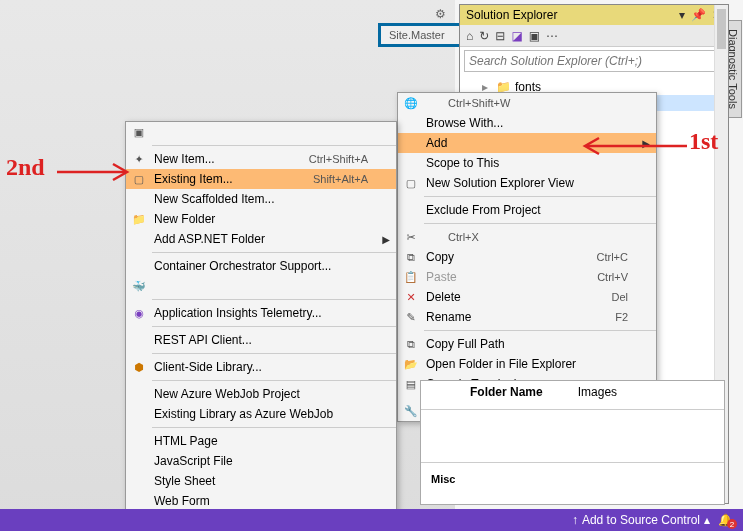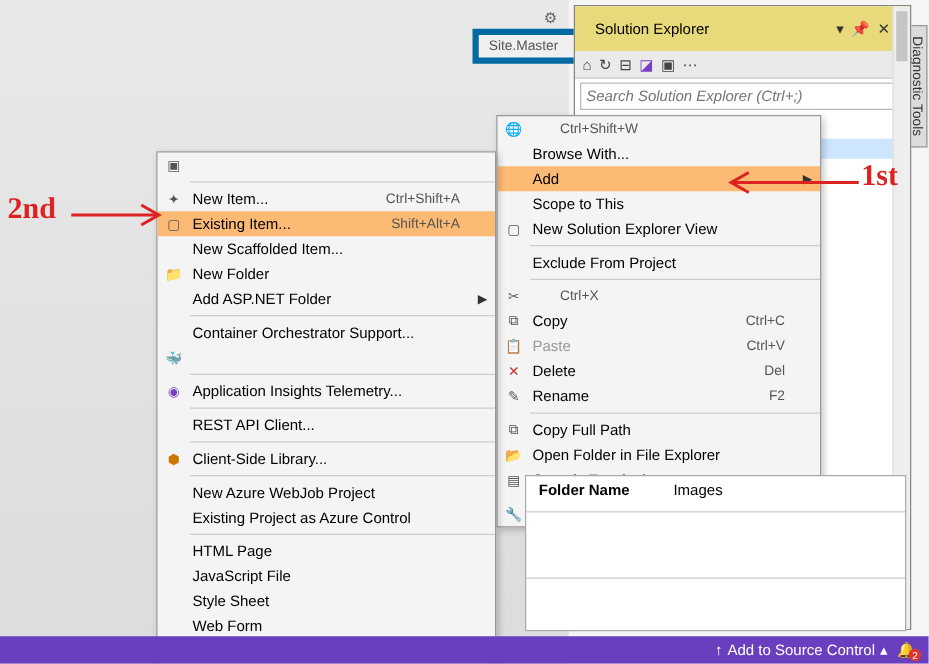--- a/index.html
+++ b/index.html
@@ -1,21 +1,21 @@
 <!DOCTYPE html>
 <html><head>
 <meta charset="utf-8">
 <style>
   * { margin: 0; padding: 0; box-sizing: border-box; font-family: "Segoe UI", Tahoma, sans-serif; font-size: 12px; }
   body { width: 743px; height: 531px; background: #f5f5f5; position: relative; overflow: hidden; }
   .designer-bg { position: absolute; left: 0; top: 0; width: 455px; height: 531px; background: linear-gradient(#e8e8e8,#dcdcdc); }
-  .site-master-tab { position:absolute; left:378px; top:23px; background:#f0f0f0; color:#555; padding:3px 18px 3px 8px; font-size:11px; border:5px solid #0369a1;}
+  .site-master-tab { position:absolute; left:378px; top:23px; background:#f0f0f0; color:#555; padding:3px 18px 3px 8px; font-size:11px; border:3px solid #0369a1;}
   .gear-top { position:absolute; left:435px; top:7px; color:#666; }
   .solution-panel { position:absolute; left:459px; top:4px; width:270px; height:500px; background:#fff; border:1px solid #888; }
-  .sol-title { background:#e8d97a; height:36px; display:flex; align-items:center; padding:0 16px; font-size:12px; justify-content:space-between;}
+  .sol-title { background:#e8d97a; height:20px; display:flex; align-items:center; padding:0 6px; font-size:12px; justify-content:space-between;}
   .sol-title-right { display:flex; gap:6px; color:#333;}
   .sol-toolbar { height:22px; background:#eaeaea; border-bottom:1px solid #ccc; display:flex; align-items:center; gap:6px; padding:0 6px;}
   .sol-toolbar span { color:#444; }
   .sol-search { margin:3px 4px; }
   .sol-search input { width:98%; padding:3px 4px; font-style:italic; color:#888; border:1px solid #bbb;}
   .sol-tree { padding:4px 2px 4px 18px; }
   .tree-item { display:flex; align-items:center; gap:4px; padding:1px 4px; font-size:12px;}
   .tree-item.selected { background:#cde5ff; }
   .tree-arrow { color:#888; width:10px;}
   .folder { color:#d9a34a; }
@@ -35,21 +35,21 @@
   .status-bar { position:absolute; left:0; bottom:0; width:100%; height:22px; background:#6a3fbf; color:#fff; display:flex; align-items:center; justify-content:flex-end; padding:0 10px; gap:8px; font-size:11px;}
   .add-src { display:flex; align-items:center; gap:4px;}
   .bell { position:relative; }
   .bell .badge{ position:absolute; bottom:-2px; right:-4px; background:#d33; color:#fff; font-size:8px; border-radius:50%; width:10px; height:10px; display:flex; align-items:center; justify-content:center;}
   .annotation { position:absolute; color:#d22; font-family:"Comic Sans MS","Segoe Script",cursive; font-size:24px; font-weight:bold; pointer-events:none;}
   .ann-2nd { left:6px; top:154px;}
   .ann-1st { left:689px; top:128px;}
   svg.hand-arrow { position:absolute; pointer-events:none; }
   .prop-panel { position:absolute; left:420px; top:380px; width:305px; height:125px; background:#fff; border:1px solid #aaa;}
   .prop-head { padding:4px 10px; font-size:11px;}
-  .prop-head span:first-child{ font-weight:bold; margin-right:32px;}
+  .prop-head span:first-child{ font-weight:bold; margin-right:32px;margin-left:39px;}
   .prop-sep { height:1px; background:#ccc; margin:6px 0;}
   .prop-misc { padding:4px 10px; font-weight:bold; font-size:11px;}
   .scrollbar-vert { position:absolute; right:0; top:0; width:14px; height:100%; background:#eee; border-left:1px solid #ddd;}
   .scrollbar-vert .thumb{ position:absolute; left:2px; right:2px; top:4px; height:40px; background:#c5c5c5;}
 </style>
 </head>
 <body>
 
 <div class="designer-bg"></div>
 <div class="site-master-tab">Site.Master</div>
@@ -218,21 +218,21 @@
       <span class="icon-cell" style="color:#c70">⬢</span>
       <span class="label">Client-Side Library...</span>
     </div>
   <div class="sep"></div>
   <div class="row">
       <span class="icon-cell"></span>
       <span class="label">New Azure WebJob Project</span>
     </div>
   <div class="row">
       <span class="icon-cell"></span>
-      <span class="label">Existing Project as Azure Control</span>
+      <span class="label">Existing Library as Azure WebJob</span>
     </div>
   <div class="sep"></div>
   <div class="row">
       <span class="icon-cell"></span>
       <span class="label">HTML Page</span>
     </div>
   <div class="row">
       <span class="icon-cell"></span>
       <span class="label">JavaScript File</span>
     </div>
@@ -252,20 +252,21 @@
 </div>
 
 <div class="prop-panel">
   <div class="prop-head">
     <span>Folder Name</span>
     <span>Images</span>
   </div>
   <div class="prop-sep"></div>
   <div style="height:40px"></div>
   <div class="prop-sep"></div>
+  <div class="prop-misc">Misc</div>
 </div>
 
 <div class="status-bar">
   <span class="add-src">
     <span>↑</span>
     <span>Add to Source Control</span>
     <span>▴</span>
   </span>
   <span class="bell">🔔<span class="badge">2</span></span>
 </div>

